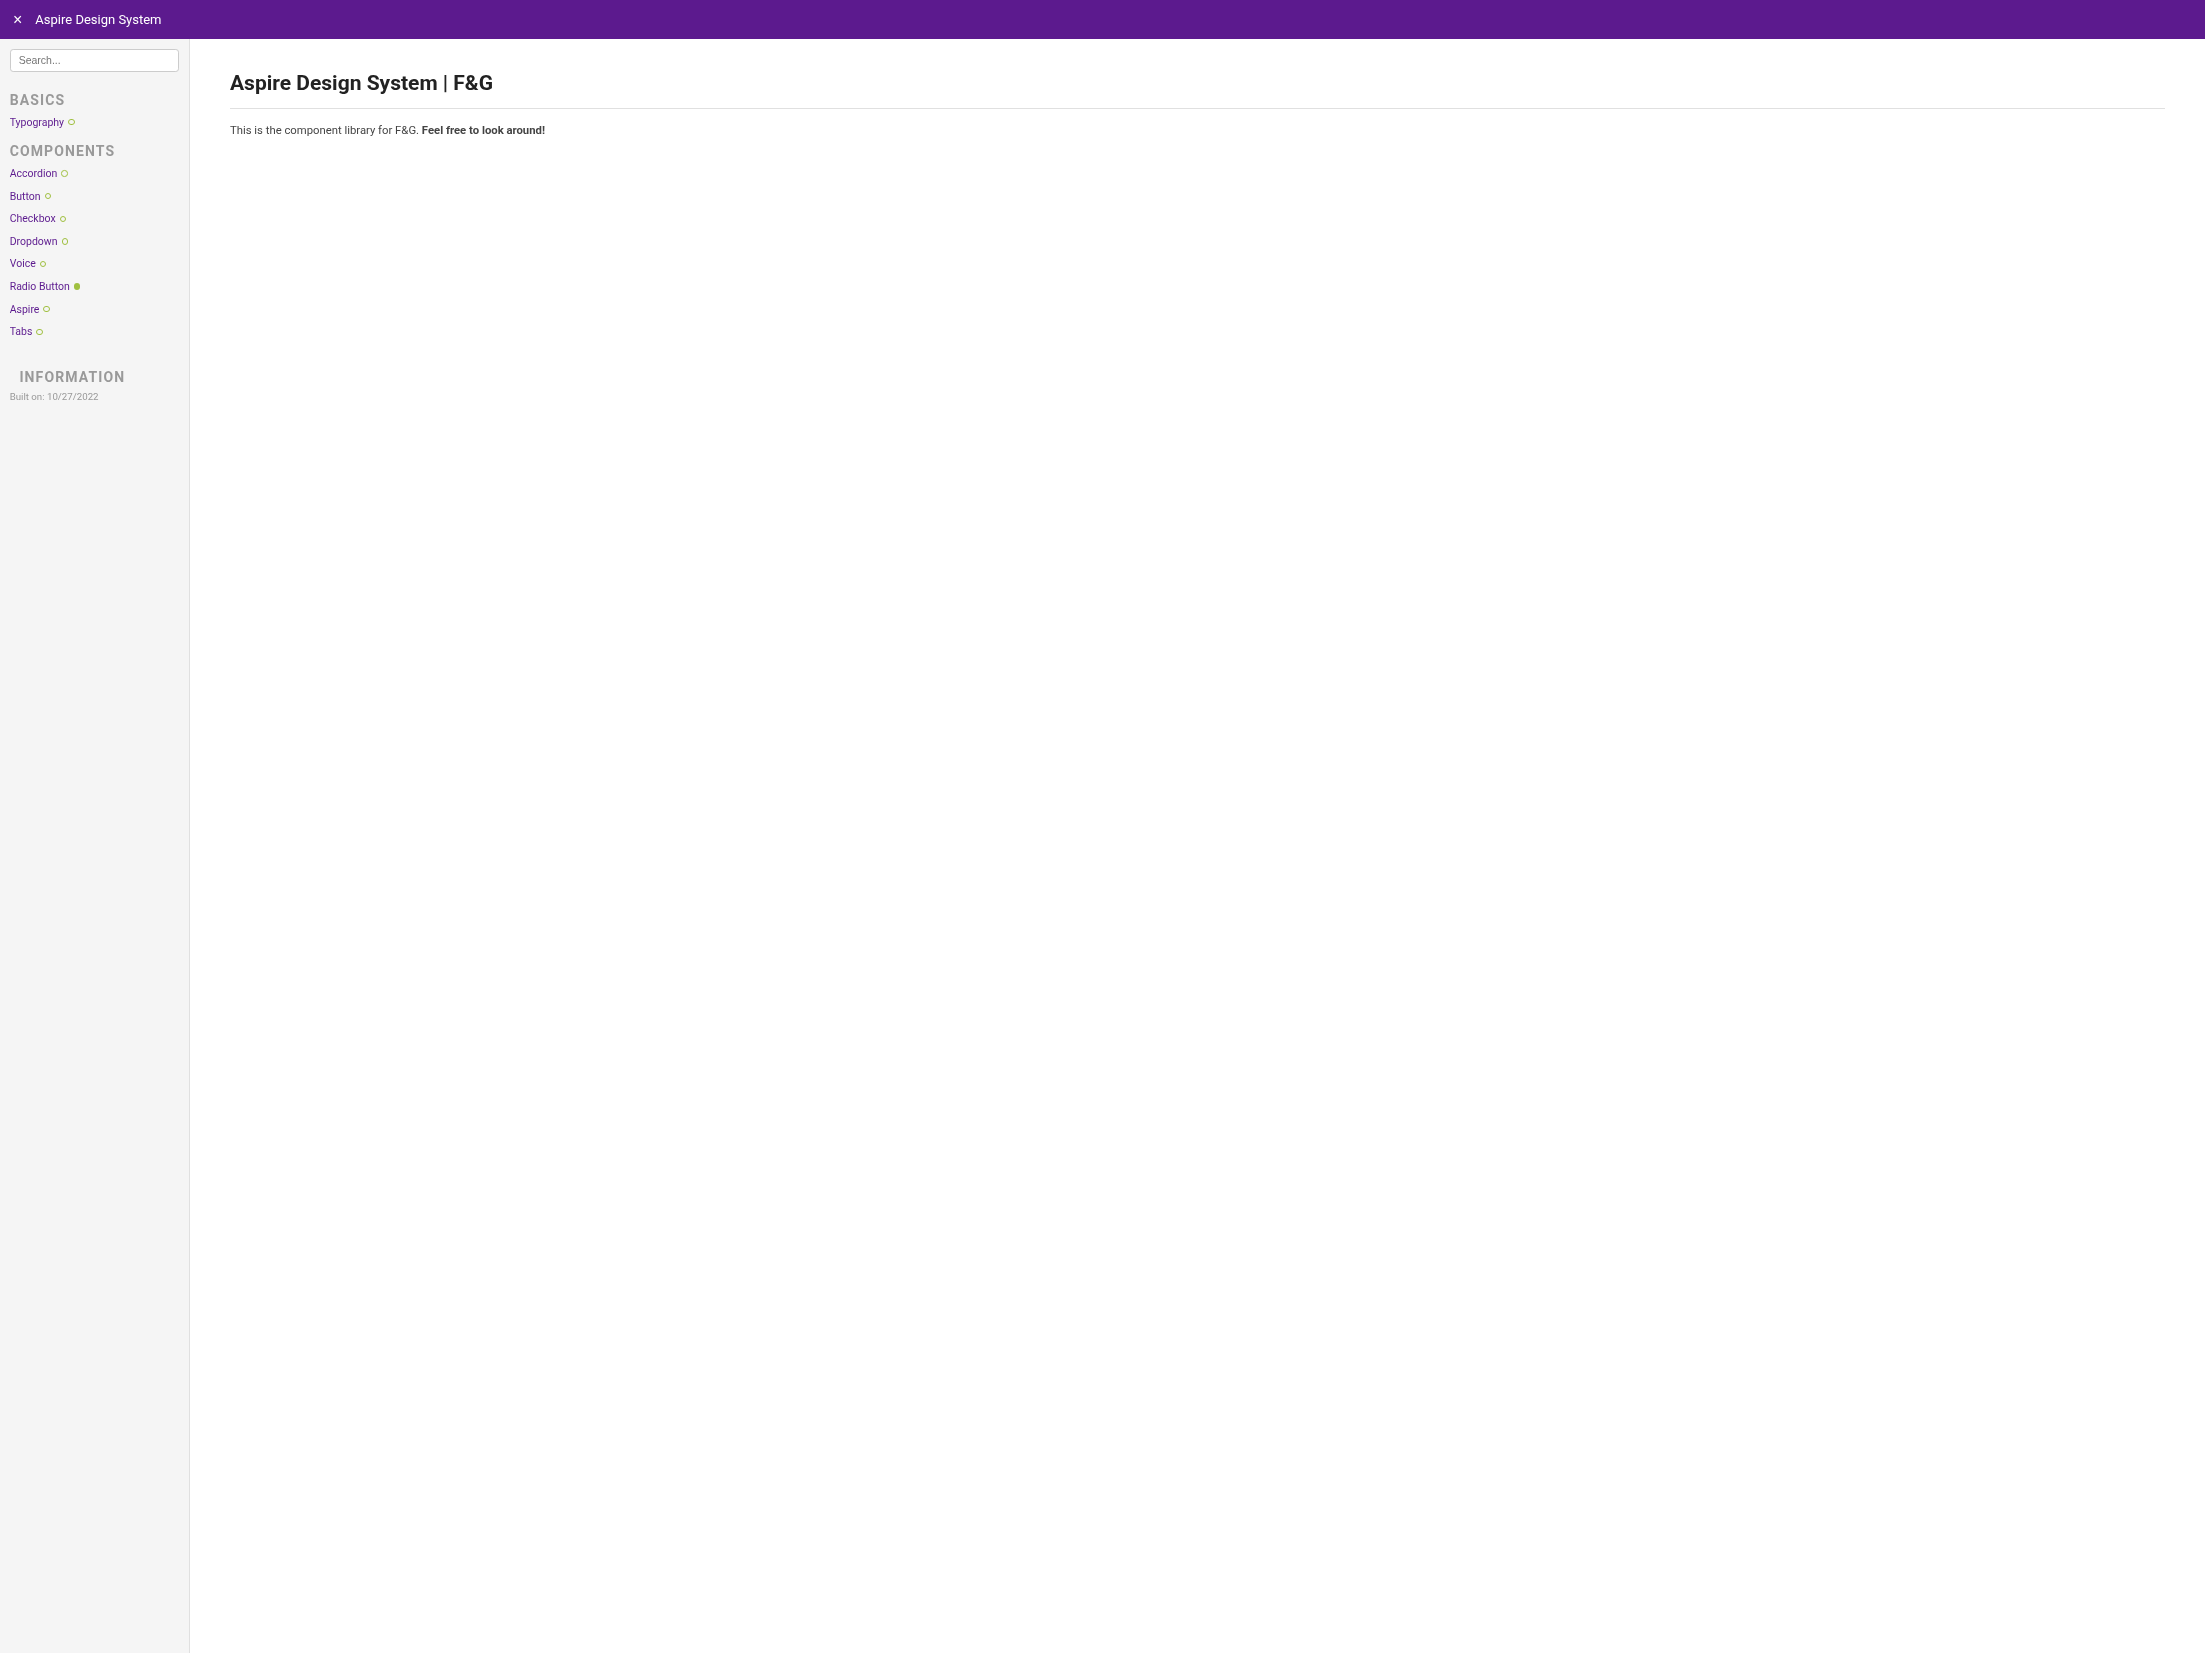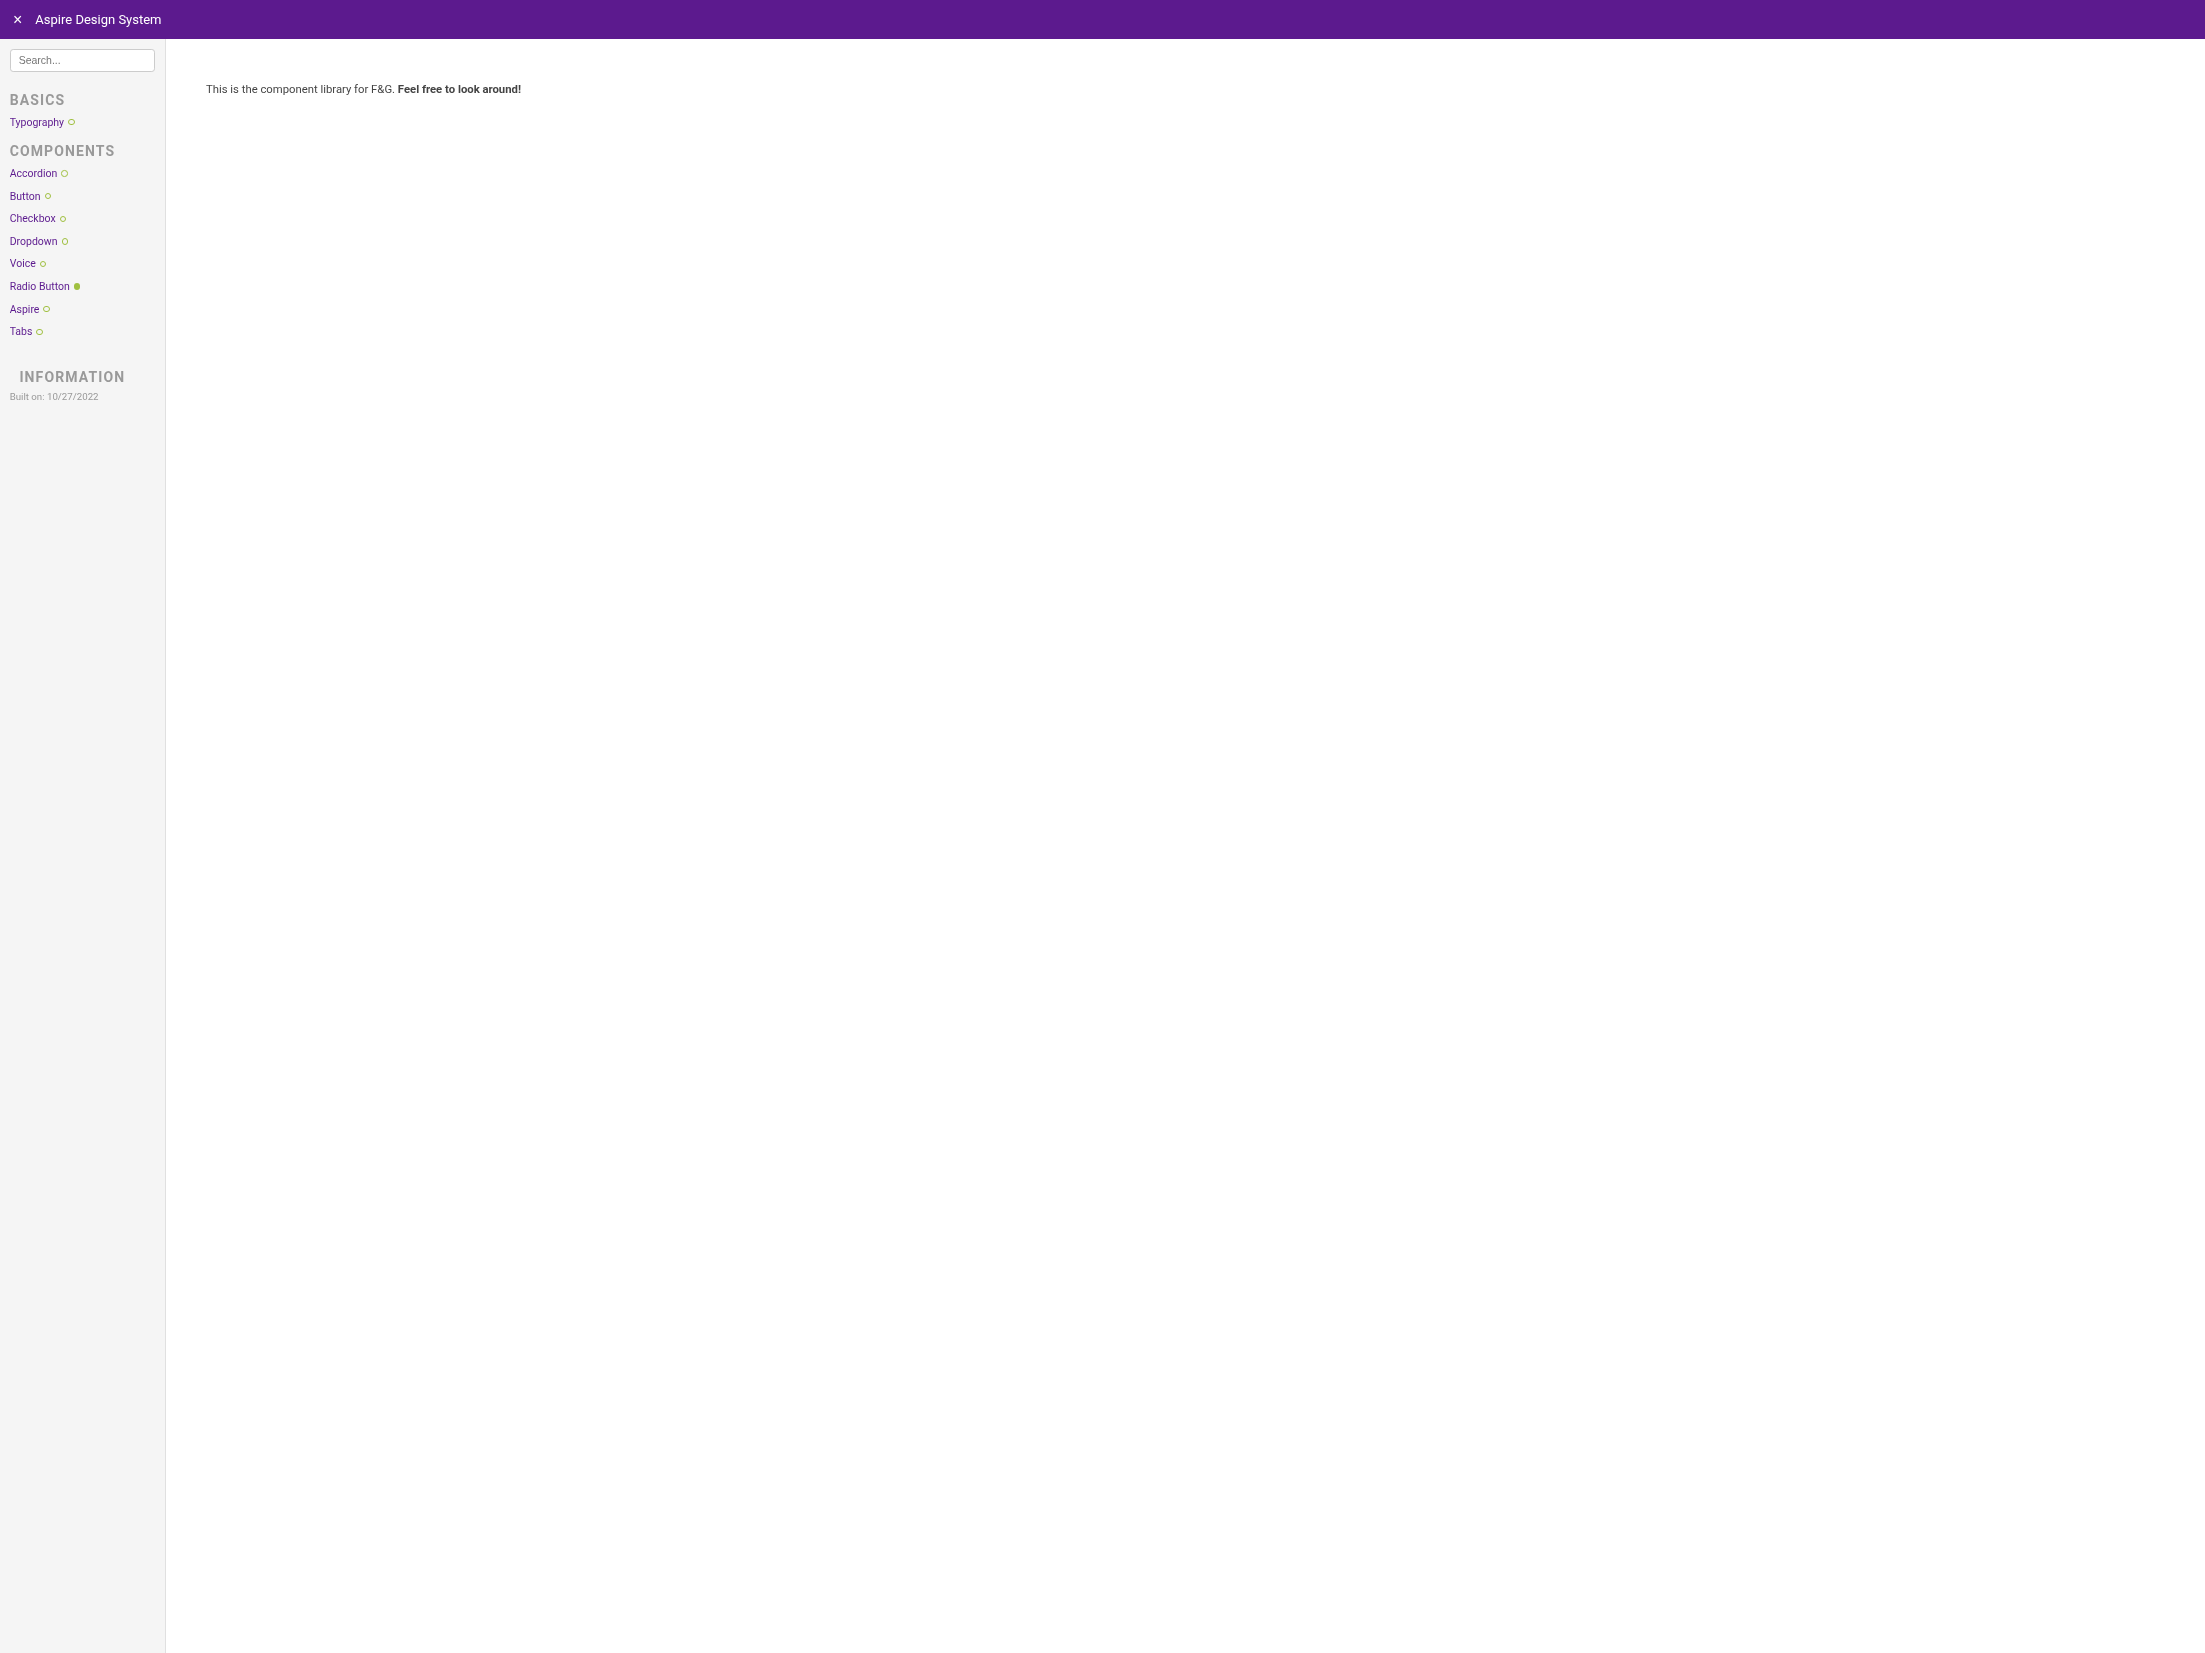--- a/index.html
+++ b/index.html
@@ -46,21 +46,21 @@
 
     
     #main-layout {
       display: flex;
       flex: 1;
       overflow: hidden;
     }
 
     
     #sidebar {
-      width: 166px;
+      width: 190px;
       background-color: #f5f5f5;
       border-right: 0.8px solid #e0e0e0;
       display: flex;
       flex-direction: column;
       overflow-y: auto;
       flex-shrink: 0;
     }
 
     .search-container {
       padding: 9.7px;
@@ -223,19 +223,20 @@
 
 
     <div class="info-section">
       <div class="section-label">INFORMATION</div>
       <span class="info-text">Built on: 10/27/2022</span>
     </div>
 
   </nav>
 
   <main id="content">
+    <h1 class="page-title">Aspire Design System | F&amp;G</h1>
     <p class="page-description">
       <span>This is the component library for F&amp;G. </span><strong>Feel free to look around!</strong>
     </p>
   </main>
 
 </div>
 
 
 </body></html>

